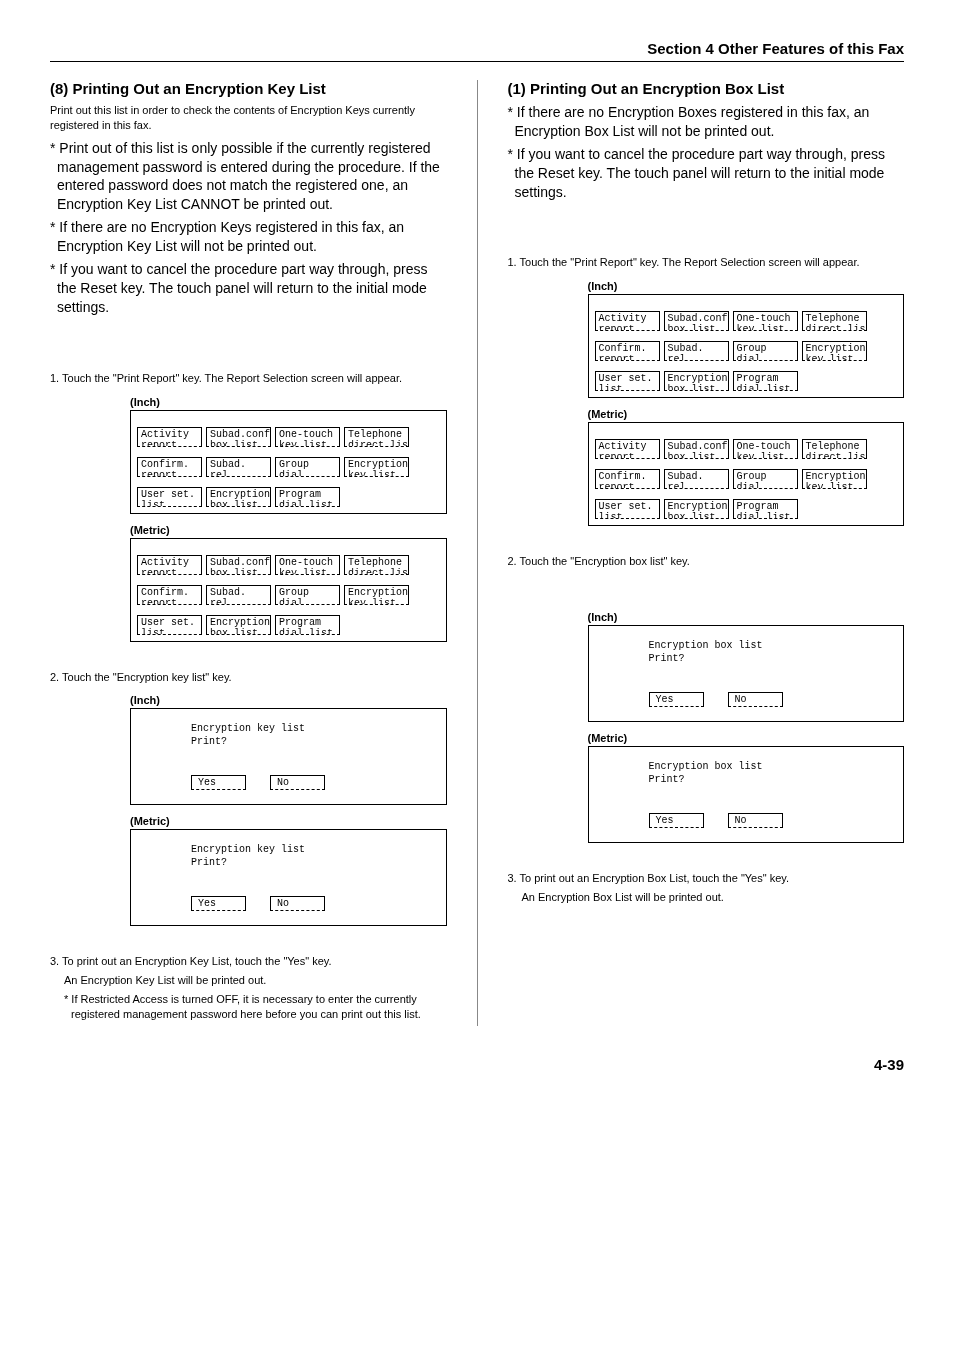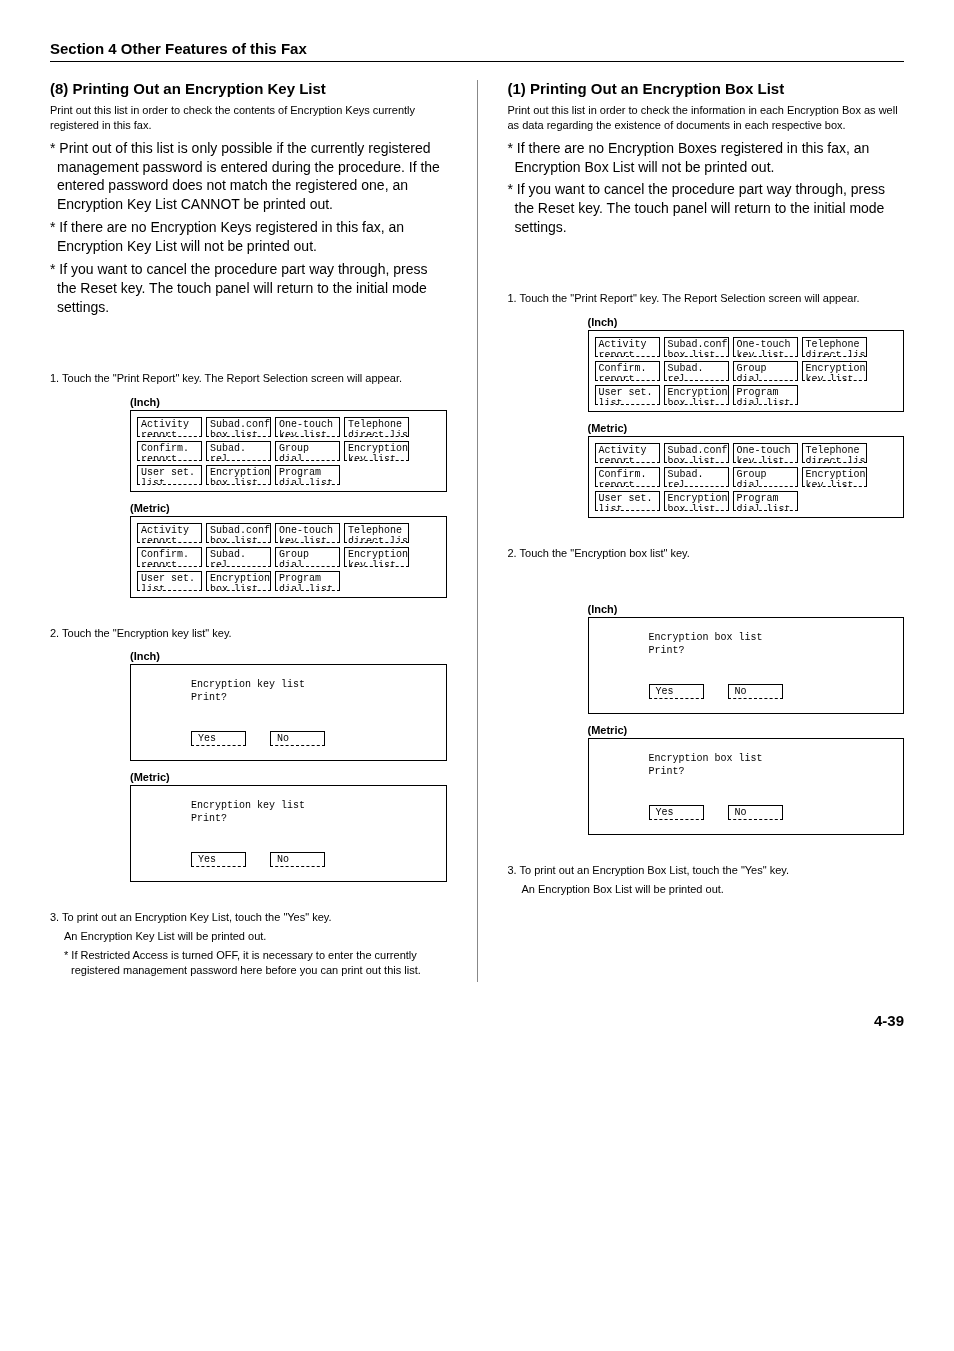--- a/index.html
+++ b/index.html
@@ -6,21 +6,21 @@
     font-family: Arial, Helvetica, sans-serif;
     font-size: 12px;
     color: #000;
     margin: 0;
     padding: 40px 50px;
     width: 854px;
   }
   .header-title {
     font-size: 15px;
     font-weight: bold;
-    text-align: left;
+    text-align: right;
     border-bottom: 1.5px solid #000;
     padding-bottom: 4px;
     margin-bottom: 18px;
   }
   .columns {
     display: flex;
     gap: 30px;
     justify-content: flex-end;
   }
   .col {
@@ -81,20 +81,21 @@
     margin-left: 80px;
     padding: 6px 6px;
     font-family: "Courier New", monospace;
     font-size: 10px;
     line-height: 1.1;
   }
   .panel-row {
     display: flex;
     gap: 4px;
     margin-bottom: 4px;
+    margin-top: 10px;
   }
   .panel-row:last-child { margin-bottom: 0; }
   .pbtn {
     border: 1px solid #000;
     border-bottom: 1px dashed #000;
     padding: 1px 3px;
     width: 65px;
     height: 20px;
     box-sizing: border-box;
     overflow: hidden;
@@ -235,21 +236,20 @@
     <div class="spacer-md"></div>
     <p class="step">3. To print out an Encryption Key List, touch the "Yes" key.</p>
     <p class="substep">An Encryption Key List will be printed out.</p>
     <p class="subnote">* If Restricted Access is turned OFF, it is necessary to enter the currently registered management password here before you can print out this list.</p>
   </div>
 
   <div class="col-divider"></div>
 
   <div class="col">
     <h2 class="section">(1) Printing Out an Encryption Box List</h2>
-    <p class="intro">Print out this list in order to check the information in each Encryption Box as well as data regarding the existence of documents in each respective box.</p>
     <p class="note">* If there are no Encryption Boxes registered in this fax, an Encryption Box List will not be printed out.</p>
     <p class="note">* If you want to cancel the procedure part way through, press the Reset key. The touch panel will return to the initial mode settings.</p>
 
     <div class="spacer-lg"></div>
 
     <p class="step">1. Touch the "Print Report" key. The Report Selection screen will appear.</p>
 
     <div class="panel-label">(Inch)</div>
     <div class="panel">
       <div class="panel-row">

